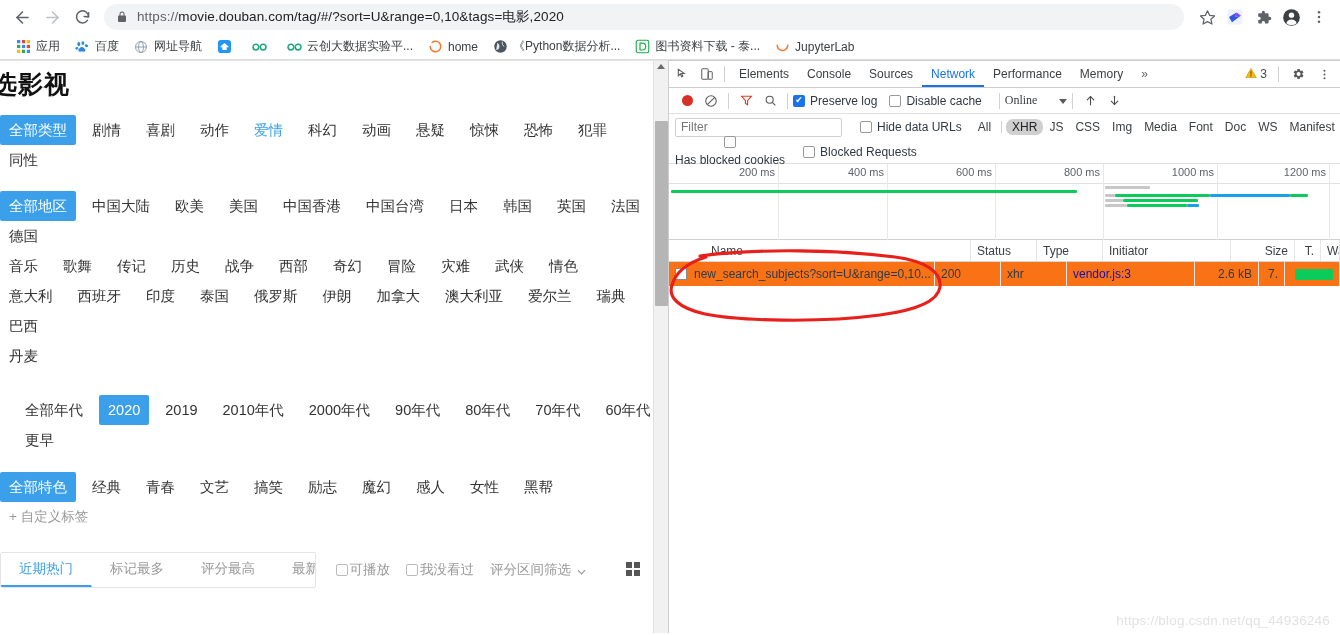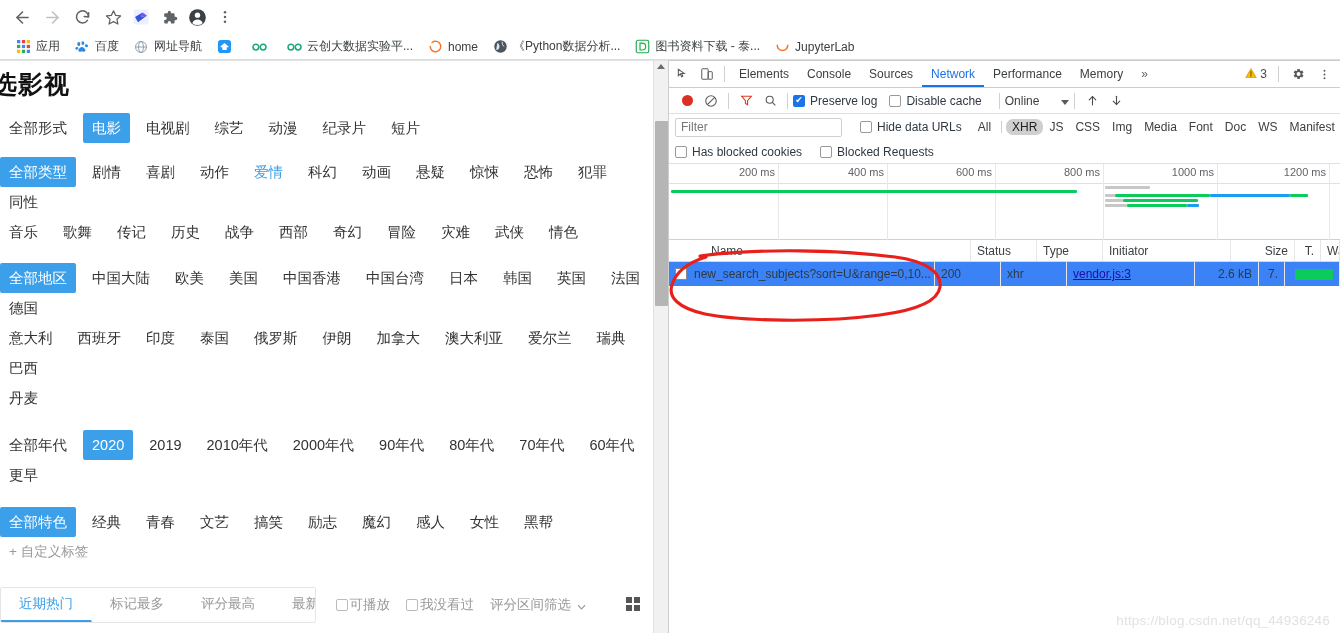--- a/index.html
+++ b/index.html
@@ -138,21 +138,21 @@
     border-bottom:1px solid #e0e0e0; padding:0 6px; flex:none;
   }
   .rec-dot { width:11px; height:11px; border-radius:50%; background:#d93025; flex:none; }
   .tb2 { width:24px; height:22px; display:flex; align-items:center; justify-content:center; color:#5a5a5a; flex:none; }
   .chk-lbl { display:flex; align-items:center; gap:5px; white-space:nowrap; margin-right:12px; }
   .cbx-blue {
     width:12px; height:12px; border-radius:2px; background:#1a73e8; flex:none;
     display:flex; align-items:center; justify-content:center; color:#fff; font-size:9px; line-height:1;
   }
   .cbx-gray { width:12px; height:12px; border:1px solid #999; border-radius:2px; background:#fff; flex:none; }
-  .select-online { display:flex; align-items:center; gap:22px; color:#3c4043; white-space:nowrap; }
+  .select-online { display:flex; align-items:center; gap:22px; color:#3c4043; white-space:nowrap;font-family:Liberation Serif, serif; }
 
   .dt-filterrow {
     height:26px; display:flex; align-items:center; padding:0 6px; gap:0; flex:none;
   }
   .filter-input {
     width:168px; height:19px; border:1px solid #cfcfcf; border-radius:2px;
     background:#fff; font-size:12px; color:#9aa0a6; padding:0 5px; line-height:17px;
     font-family:"Liberation Sans",sans-serif;
   }
   .hide-urls { display:flex; align-items:center; gap:5px; margin-left:18px; white-space:nowrap; }
@@ -188,25 +188,25 @@
     display:flex; align-items:center; overflow:hidden; white-space:nowrap;
   }
   .c-name { width:266px; }
   .c-status { width:66px; }
   .c-type { width:66px; }
   .c-init { width:128px; }
   .c-size { width:64px; justify-content:flex-end; }
   .c-time { width:26px; justify-content:flex-end; }
   .c-wf { flex:1; border-right:none; }
   .req-row {
-    height:24px; display:flex; align-items:flex-start; font-size:12px; background:#3b82f6;
+    height:24px; display:flex; align-items:flex-start; font-size:12px; background:#f97316;
   }
   .req-row .c-name { gap:7px; }
   .row-cbx { width:12px; height:12px; border:1px solid #8a8a8a; background:#fff; flex:none; }
-  .init-link { color:#1a0dab; text-decoration:underline; }
+  .init-link { color:#1a0dab; }
   .wf-bar { height:11px; background:#0bcb5b; border-radius:1px; width:58px; margin-left:4px; }
   .req-body { flex:1; background:#fff; position:relative; }
 
   
   .annot { position:absolute; left:0; top:0; pointer-events:none; }
 
   
   .watermark {
     position:absolute; right:10px; bottom:7px; color:#e2e2e2; font-size:13.5px;
     letter-spacing:.2px; pointer-events:none;
@@ -230,20 +230,28 @@
           <polyline points="12 5 19 12 12 19"></polyline>
         </svg>
     </div>
     <div class="nav-btn">
       <svg width="17" height="17" viewBox="0 0 24 24" fill="none" stroke="currentColor" stroke-width="2.1" stroke-linecap="round" stroke-linejoin="round">
           <path d="M20.5 11A8.5 8.5 0 1 0 19 16"></path>
           <polyline points="20.7 5.2 20.4 11.3 14.4 10.6"></polyline>
         </svg>
     </div>
 
+    <div class="omnibox">
+      <span class="lock">
+        <svg width="12" height="12" viewBox="0 0 24 24" fill="#5f6368">
+            <path d="M12 1a5 5 0 0 0-5 5v3H6a2 2 0 0 0-2 2v9a2 2 0 0 0 2 2h12a2 2 0 0 0 2-2v-9a2 2 0 0 0-2-2h-1V6a5 5 0 0 0-5-5zm0 2a3 3 0 0 1 3 3v3H9V6a3 3 0 0 1 3-3z"></path>
+          </svg>
+      </span>
+      <span class="url"><span class="scheme">https://</span><span>movie.douban.com/tag/#/?sort=U&amp;range=0,10&amp;tags=电影,2020</span></span>
+    </div>
 
     <div class="toolbar-icons">
       <div class="tb-icon">
         <svg width="17" height="17" viewBox="0 0 24 24" fill="none" stroke="currentColor" stroke-width="1.7" stroke-linejoin="round">
             <polygon points="12 2.5 15 9 22 9.8 16.8 14.4 18.3 21.3 12 17.8 5.7 21.3 7.2 14.4 2 9.8 9 9"></polygon>
           </svg>
       </div>
       <div class="tb-icon">
         <svg width="18" height="18" viewBox="0 0 24 24">
             <rect x="2" y="2" width="20" height="20" rx="3" fill="#eef0ff"></rect>
@@ -389,92 +397,83 @@
 
 <div class="content-row">
 
   <div class="page-pane">
     <div class="page-inner">
 
       <div class="page-title">选影视</div>
 
       <div class="tag-block" style="margin-top:12px;">
 
-        <div class="tag-row" style="margin-bottom:9px;">
-          <span class="tag">全部形式</span>
-          <span class="tag active">电影</span>
-          <span class="tag">电视剧</span>
-          <span class="tag">综艺</span>
-          <span class="tag">动漫</span>
-          <span class="tag">纪录片</span>
-          <span class="tag">短片</span>
-        </div>
 
         <div class="tag-row" style="margin-top:14px;">
           <span class="tag active">全部类型</span>
           <span class="tag">剧情</span>
           <span class="tag">喜剧</span>
           <span class="tag">动作</span>
           <span class="tag hl">爱情</span>
           <span class="tag">科幻</span>
           <span class="tag">动画</span>
           <span class="tag">悬疑</span>
           <span class="tag">惊悚</span>
           <span class="tag">恐怖</span>
           <span class="tag">犯罪</span>
           <span class="tag">同性</span>
         </div>
 
+        <div class="tag-row" style="margin-top:16px;">
+          <span class="tag active">全部地区</span>
+          <span class="tag">中国大陆</span>
+          <span class="tag">欧美</span>
+          <span class="tag">美国</span>
+          <span class="tag">中国香港</span>
+          <span class="tag">中国台湾</span>
+          <span class="tag">日本</span>
+          <span class="tag">韩国</span>
+          <span class="tag">英国</span>
+          <span class="tag">法国</span>
+          <span class="tag">德国</span>
+        </div>
+
         <div class="tag-row">
           <span class="tag">音乐</span>
           <span class="tag">歌舞</span>
           <span class="tag">传记</span>
           <span class="tag">历史</span>
           <span class="tag">战争</span>
           <span class="tag">西部</span>
           <span class="tag">奇幻</span>
           <span class="tag">冒险</span>
           <span class="tag">灾难</span>
           <span class="tag">武侠</span>
           <span class="tag">情色</span>
         </div>
 
-        <div class="tag-row" style="margin-top:16px;">
-          <span class="tag active">全部地区</span>
-          <span class="tag">中国大陆</span>
-          <span class="tag">欧美</span>
-          <span class="tag">美国</span>
-          <span class="tag">中国香港</span>
-          <span class="tag">中国台湾</span>
-          <span class="tag">日本</span>
-          <span class="tag">韩国</span>
-          <span class="tag">英国</span>
-          <span class="tag">法国</span>
-          <span class="tag">德国</span>
-        </div>
-
         <div class="tag-row">
           <span class="tag">意大利</span>
           <span class="tag">西班牙</span>
           <span class="tag">印度</span>
           <span class="tag">泰国</span>
           <span class="tag">俄罗斯</span>
           <span class="tag">伊朗</span>
           <span class="tag">加拿大</span>
           <span class="tag">澳大利亚</span>
           <span class="tag">爱尔兰</span>
           <span class="tag">瑞典</span>
           <span class="tag">巴西</span>
         </div>
 
         <div class="tag-row">
           <span class="tag">丹麦</span>
         </div>
 
-        <div class="tag-row" style="margin-top:17px;">
+        <div class="tag-row" style="margin-top:24px;padding-left:16px;">
           <span class="tag">全部年代</span>
           <span class="tag active">2020</span>
           <span class="tag">2019</span>
           <span class="tag">2010年代</span>
           <span class="tag">2000年代</span>
           <span class="tag">90年代</span>
           <span class="tag">80年代</span>
           <span class="tag">70年代</span>
           <span class="tag">60年代</span>
           <span class="tag">更早</span>
@@ -670,21 +669,21 @@
         <span class="chip">Media</span>
         <span class="chip">Font</span>
         <span class="chip">Doc</span>
         <span class="chip">WS</span>
         <span class="chip">Manifest</span>
 
       </div>
     </div>
 
     <div class="dt-filterrow2">
-      <label class="chk-lbl" style="margin-right:0;">
+      <label class="chk-lbl" style="margin-right:0;flex-direction:column;">
         <span class="cbx-gray"></span>
         <span>Has blocked cookies</span>
       </label>
       <label class="chk-lbl" style="margin-right:0;text-align:center;">
         <span class="cbx-gray"></span>
         <span>Blocked Requests</span>
       </label>
     </div>
 
     <div class="overview">

